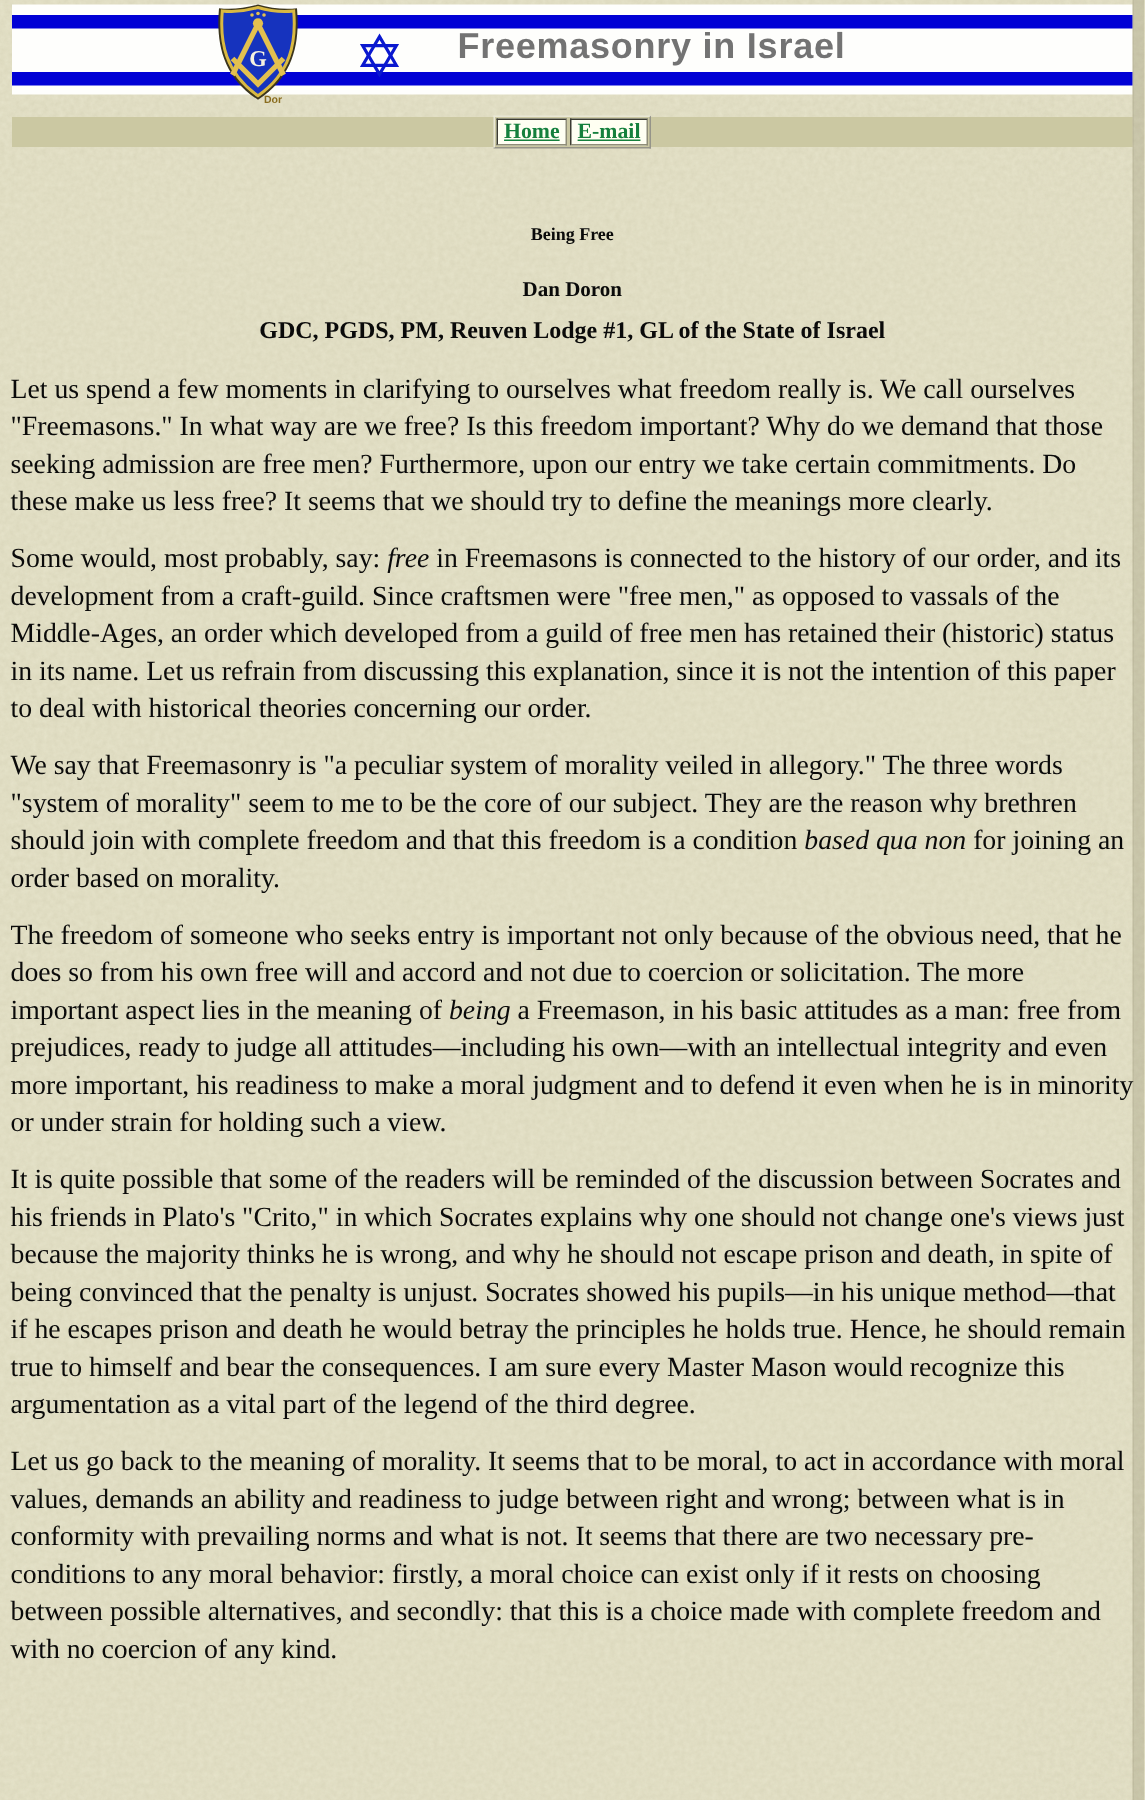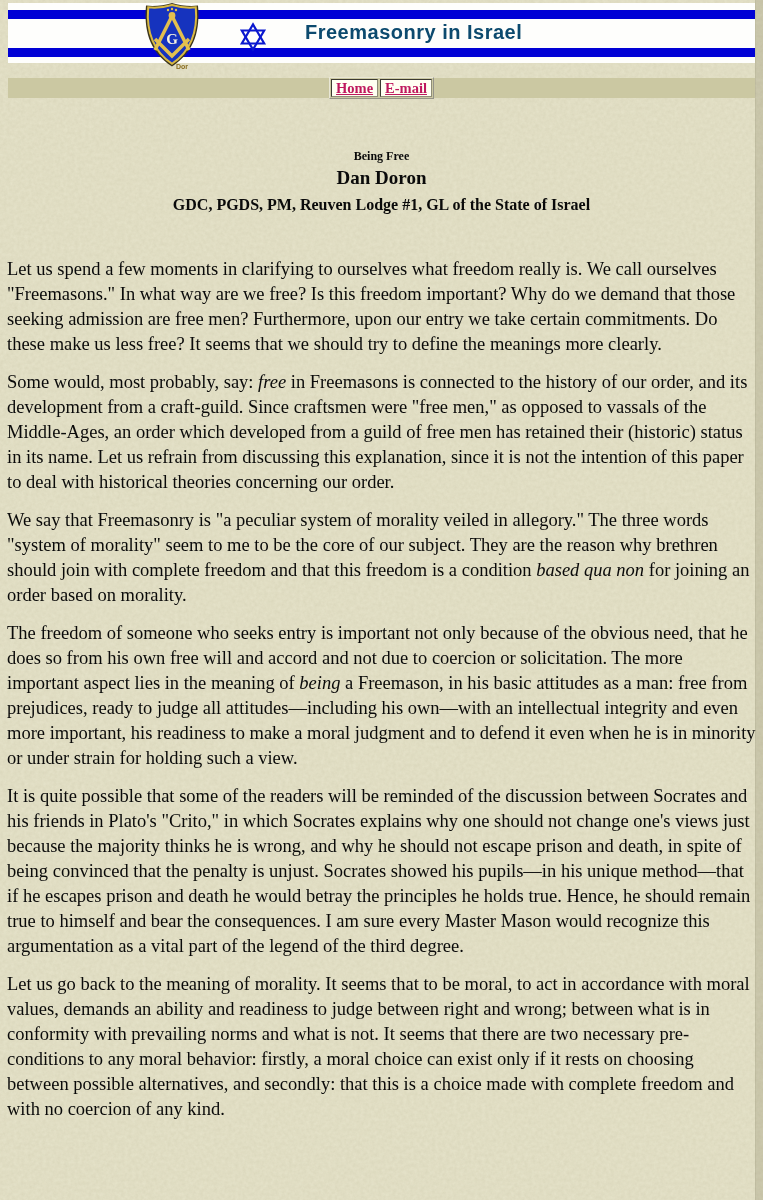--- a/index.html
+++ b/index.html
@@ -27,21 +27,21 @@
     background: #fefefc;
   }
   .stripe { position: absolute; left: 0; right: 0; height: 9px; background: #0101d5; }
   .stripe.top { top: 7px; }
   .stripe.bottom { bottom: 6px; }
   .shield-wrap { position: absolute; left: 133px; top: -1px; width: 62px; height: 68px; }
   .star-wrap { position: absolute; left: 231px; top: 19px; width: 28px; height: 30px; }
   .site-title {
     position: absolute; left: 297px; top: 50%; transform: translateY(-54%);
     font-family: "Liberation Sans", sans-serif;
-    font-weight: bold; font-size: 20px; color: #0c4a6e;
+    font-weight: bold; font-size: 24px; color: #737373;
     white-space: nowrap; letter-spacing: 0.5px;
   }
 
   
   .navbar {
     margin: 15px 8px 0 8px;
     height: 20px;
     background: #cbc8a2;
     display: flex; align-items: center; justify-content: center;
   }
@@ -51,30 +51,30 @@
   }
   .nav-cell {
     border: 1px inset #8f8d78;
     background: #fffff2;
     padding: 0 4px;
     line-height: 15px;
   }
   .nav-cell a {
     font-family: "Liberation Serif", serif;
     font-weight: bold; font-size: 14.5px;
-    color: #be185d; text-decoration: underline;
+    color: #15803d; text-decoration: underline;
   }
 
   
   .article { padding: 0 7px; }
   .article-head { margin-top: 49px; text-align: center; }
   .article-title { font-size: 12px; font-weight: bold; line-height: 18px; margin: 0; }
-  .article-author { font-size: 19px; font-weight: bold; line-height: 17px; margin: 4px 0 0 0; }
+  .article-author { font-size: 14px; font-weight: bold; line-height: 17px; margin: 20px 0 0 0; }
   .article-creds { font-size: 16px; font-weight: bold; line-height: 23px; margin: 7px 0 0 0; }
-  .article-body { margin-top: 41px; }
+  .article-body { margin-top: 16px; }
   .article-body p {
     font-size: 18.5px; line-height: 25px;
     margin: 13px 0; text-align: left;
   }
   .article-body em { }
 </style>
 </head>
 <body>
 
 <svg class="texture" width="763" height="1200" aria-hidden="true">

